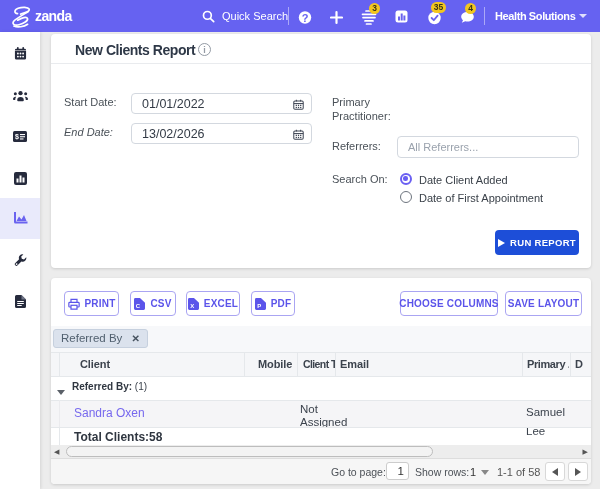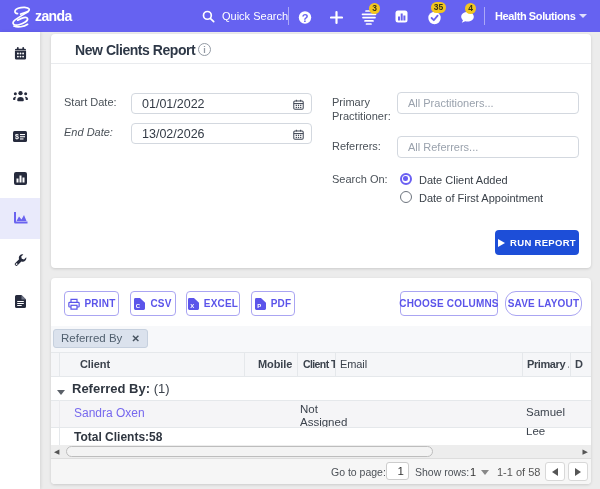--- a/index.html
+++ b/index.html
@@ -205,23 +205,20 @@
           <rect x="3.4" y="7.3" width="1.6" height="1.6"></rect>
           <rect x="6.2" y="7.3" width="1.6" height="1.6"></rect>
           <rect x="9" y="7.3" width="1.6" height="1.6"></rect>
           <rect x="3.4" y="10" width="1.6" height="1.6"></rect>
           <rect x="6.2" y="10" width="1.6" height="1.6"></rect>
           <rect x="9" y="10" width="1.6" height="1.6"></rect>
         </g>
       </svg>
   </div>
   <div class="flabel" style="left:281px; top:62px; width:72px; line-height:13.5px;">Primary Practitioner:</div>
-  <div class="finput" style="left:346px; top:58px; width:182px; height:22px;">
-      <span class="ph">All Practitioners...</span>
-    </div>
   <div class="flabel" style="left:281px; top:106px;">Referrers:</div>
   <div class="finput" style="left:346px; top:102px; width:182px; height:22px;">
       <span class="ph">All Referrers...</span>
     </div>
   <div class="flabel" style="left:281px; top:139px;">Search On:</div>
   <div class="radio sel" style="left:349px; top:139px;"></div>
   <div class="flabel" style="left:368px; top:140px; color:#3a4149;">Date Client Added</div>
   <div class="radio unsel" style="left:349px; top:157px;"></div>
   <div class="flabel" style="left:368px; top:158px; color:#3a4149;">Date of First Appointment</div>
   <div class="runbtn"><span class="play"></span>RUN REPORT</div>
@@ -239,43 +236,43 @@
       </svg>CSV</div>
   <div class="tbtn" style="left:135px; width:54px;"><svg width="11" height="12" viewBox="0 0 12 13" fill="#5b54ea">
         <path d="M0,1.5 a1.5,1.5 0 0 1 1.5,-1.5 h5 L12,5 v6.5 a1.5,1.5 0 0 1 -1.5,1.5 h-9 a1.5,1.5 0 0 1 -1.5,-1.5 Z"></path>
         <text x="2.4" y="10.5" font-size="6.5" font-weight="bold" fill="#fff" font-family="Liberation Sans">X</text>
       </svg>EXCEL</div>
   <div class="tbtn" style="left:200px; width:44px;"><svg width="11" height="12" viewBox="0 0 12 13" fill="#5b54ea">
         <path d="M0,1.5 a1.5,1.5 0 0 1 1.5,-1.5 h5 L12,5 v6.5 a1.5,1.5 0 0 1 -1.5,1.5 h-9 a1.5,1.5 0 0 1 -1.5,-1.5 Z"></path>
         <text x="2.4" y="10.5" font-size="6.5" font-weight="bold" fill="#fff" font-family="Liberation Sans">P</text>
       </svg>PDF</div>
   <div class="tbtn" style="left:349px; width:98px;">CHOOSE COLUMNS</div>
-  <div class="tbtn" style="left:454px; width:77px;border-radius:11px;">SAVE LAYOUT</div>
+  <div class="tbtn" style="left:454px; width:77px;">SAVE LAYOUT</div>
   <div class="chipstrip">
       <div class="chip">Referred By <span class="x">✕</span></div>
     </div>
 
   <div class="tbl">
 
     <div class="cell" style="left:0; top:0; width:540px; height:25px; background:#f5f6f8; border-top:1px solid #e5e8eb; border-bottom:1px solid #e5e8eb;"></div>
     <div class="cell" style="left:29px; top:6px; font-weight:bold; font-size:11px; letter-spacing:-0.1px;">Client</div>
     <div class="cell" style="left:199px; top:6px; width:46px; font-weight:bold; font-size:11px; letter-spacing:-0.1px;padding-left:8px;">Mobile</div>
     <div class="cell" style="left:252px; top:6px; width:33px; font-weight:bold; font-size:10.5px; letter-spacing:-0.6px;">Client T…</div>
-    <div class="cell" style="left:289px; top:6px; width:180px; font-weight:normal; font-size:11px; letter-spacing:-0.1px;">Email</div>
+    <div class="cell" style="left:289px; top:6px; width:180px; font-weight:bold; font-size:11px; letter-spacing:-0.1px;">Email</div>
     <div class="cell" style="left:476px; top:6px; width:42px; font-weight:bold; font-size:11px; letter-spacing:-0.4px;">Primary ...</div>
     <div class="cell" style="left:524px; top:6px; width:16px; font-weight:bold; font-size:11px;">D</div>
     <div class="vline" style="left:8px; top:0; height:25px;"></div>
     <div class="vline" style="left:193px; top:0; height:25px;"></div>
     <div class="vline" style="left:246px; top:0; height:25px;"></div>
     <div class="vline" style="left:284px; top:0; height:25px;"></div>
     <div class="vline" style="left:471px; top:0; height:25px;"></div>
     <div class="vline" style="left:519px; top:0; height:25px;"></div>
 
     <div class="cell" style="left:6px; top:32px;"><span class="caretdn"></span></div>
-    <div class="cell" style="left:21px; top:29px; font-weight:bold; font-size:13px; color:#2f3640;">Referred By: <span style="font-weight:normal; color:#3c434d;">(1)</span></div>
+    <div class="cell" style="left:21px; top:29px; font-weight:bold; font-size:10px; color:#2f3640;">Referred By: <span style="font-weight:normal; color:#3c434d;">(1)</span></div>
     <div class="hline" style="top:48px;"></div>
 
     <div class="cell" style="left:0; top:49px; width:540px; height:26px; background:#f5f5f7;"></div>
     <div class="cell" style="left:23px; top:54px; color:#7668ee; font-size:12px;">Sandra Oxen</div>
     <div class="cell" style="left:249px; top:51px; width:52px; white-space:normal; line-height:12.5px; font-size:11.5px;">Not Assigned</div>
     <div class="cell" style="left:475px; top:51px; width:46px; white-space:normal; line-height:19px; font-size:11.5px;">Samuel Lee</div>
     <div class="vline" style="left:8px; top:48px; height:27px; background:#ebebee;"></div>
     <div class="hline" style="top:75px;"></div>
 
     <div class="cell" style="left:23px; top:78px; font-weight:bold; font-size:12px; color:#2f3640;">Total Clients:58</div>

